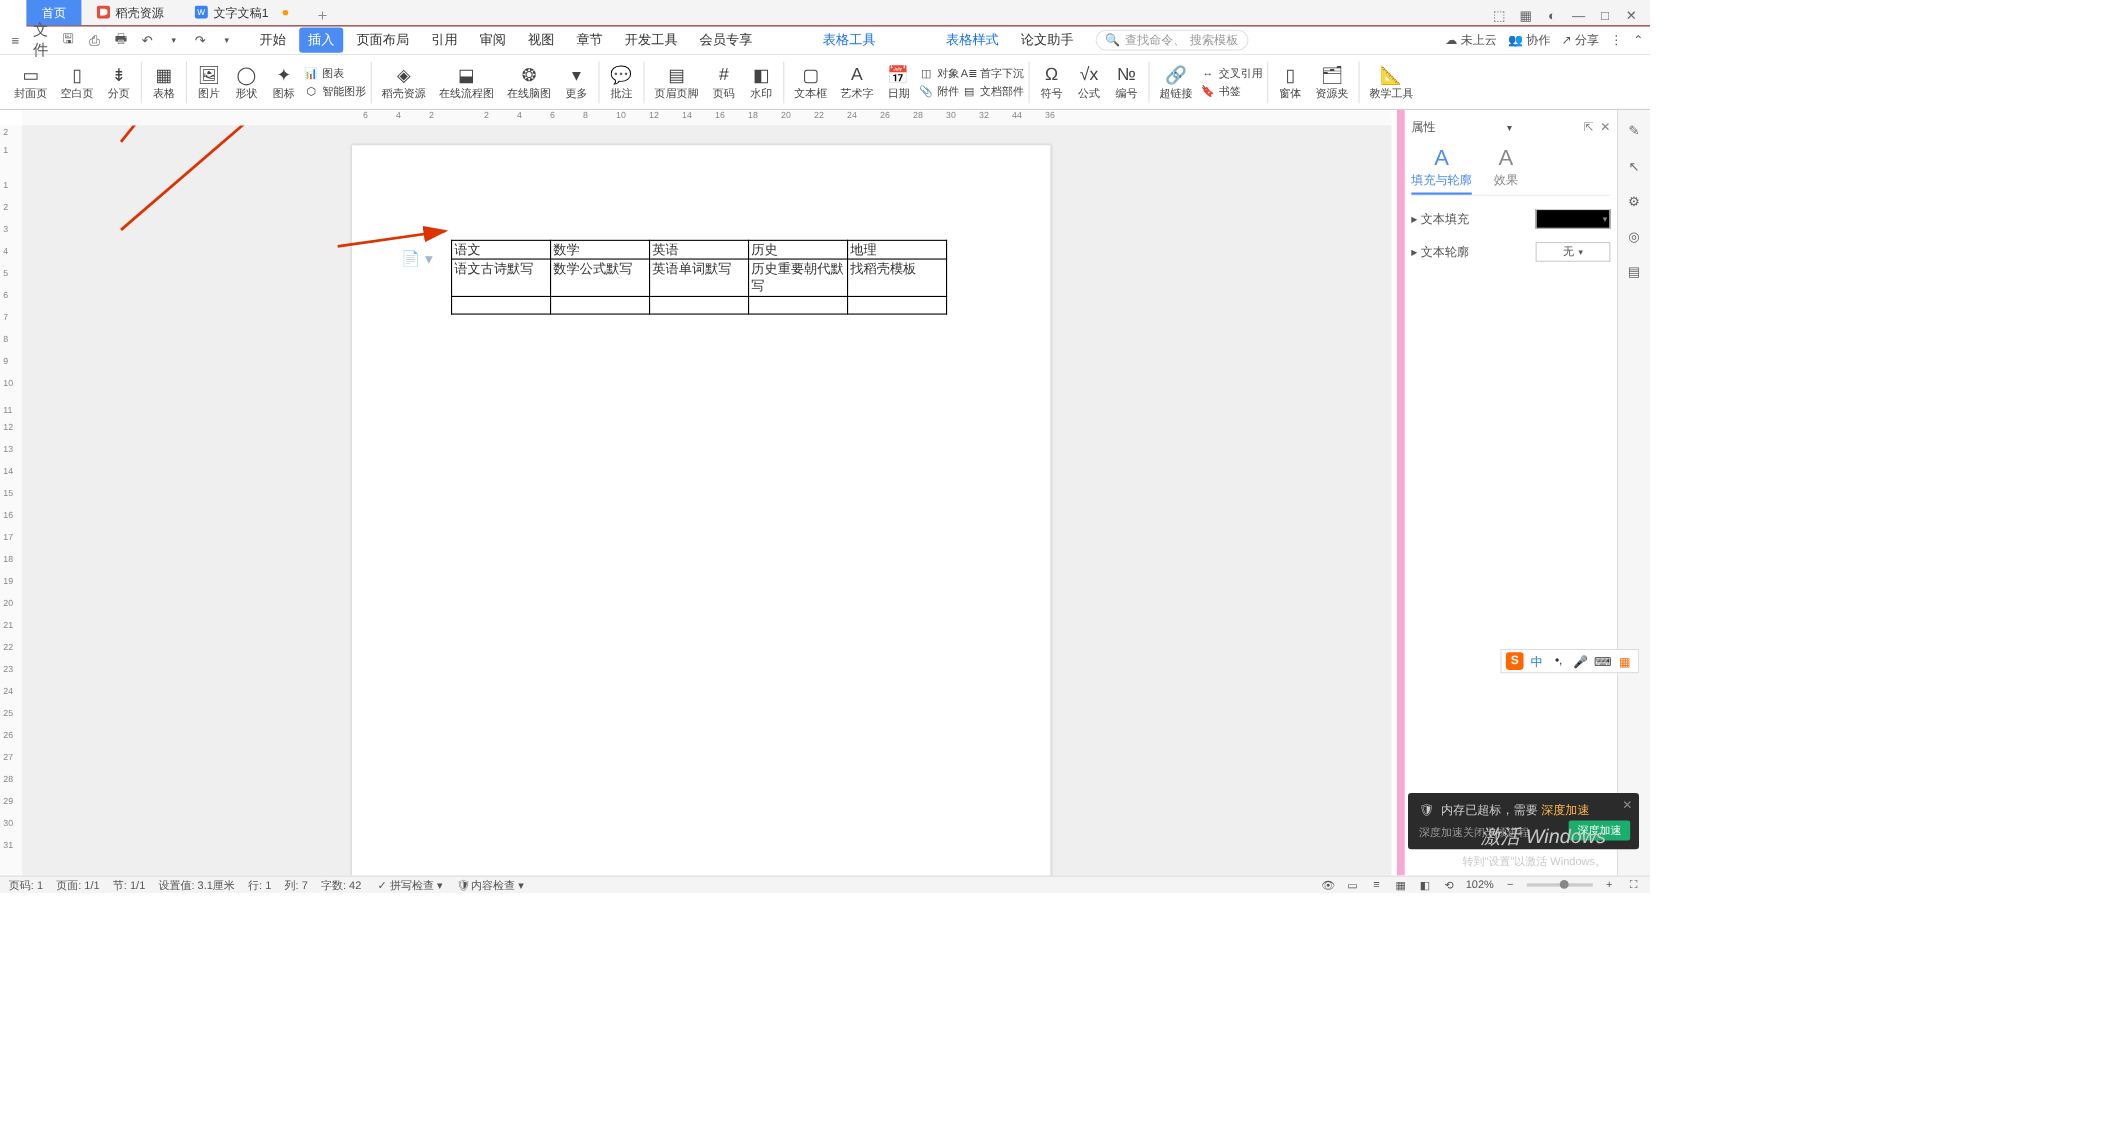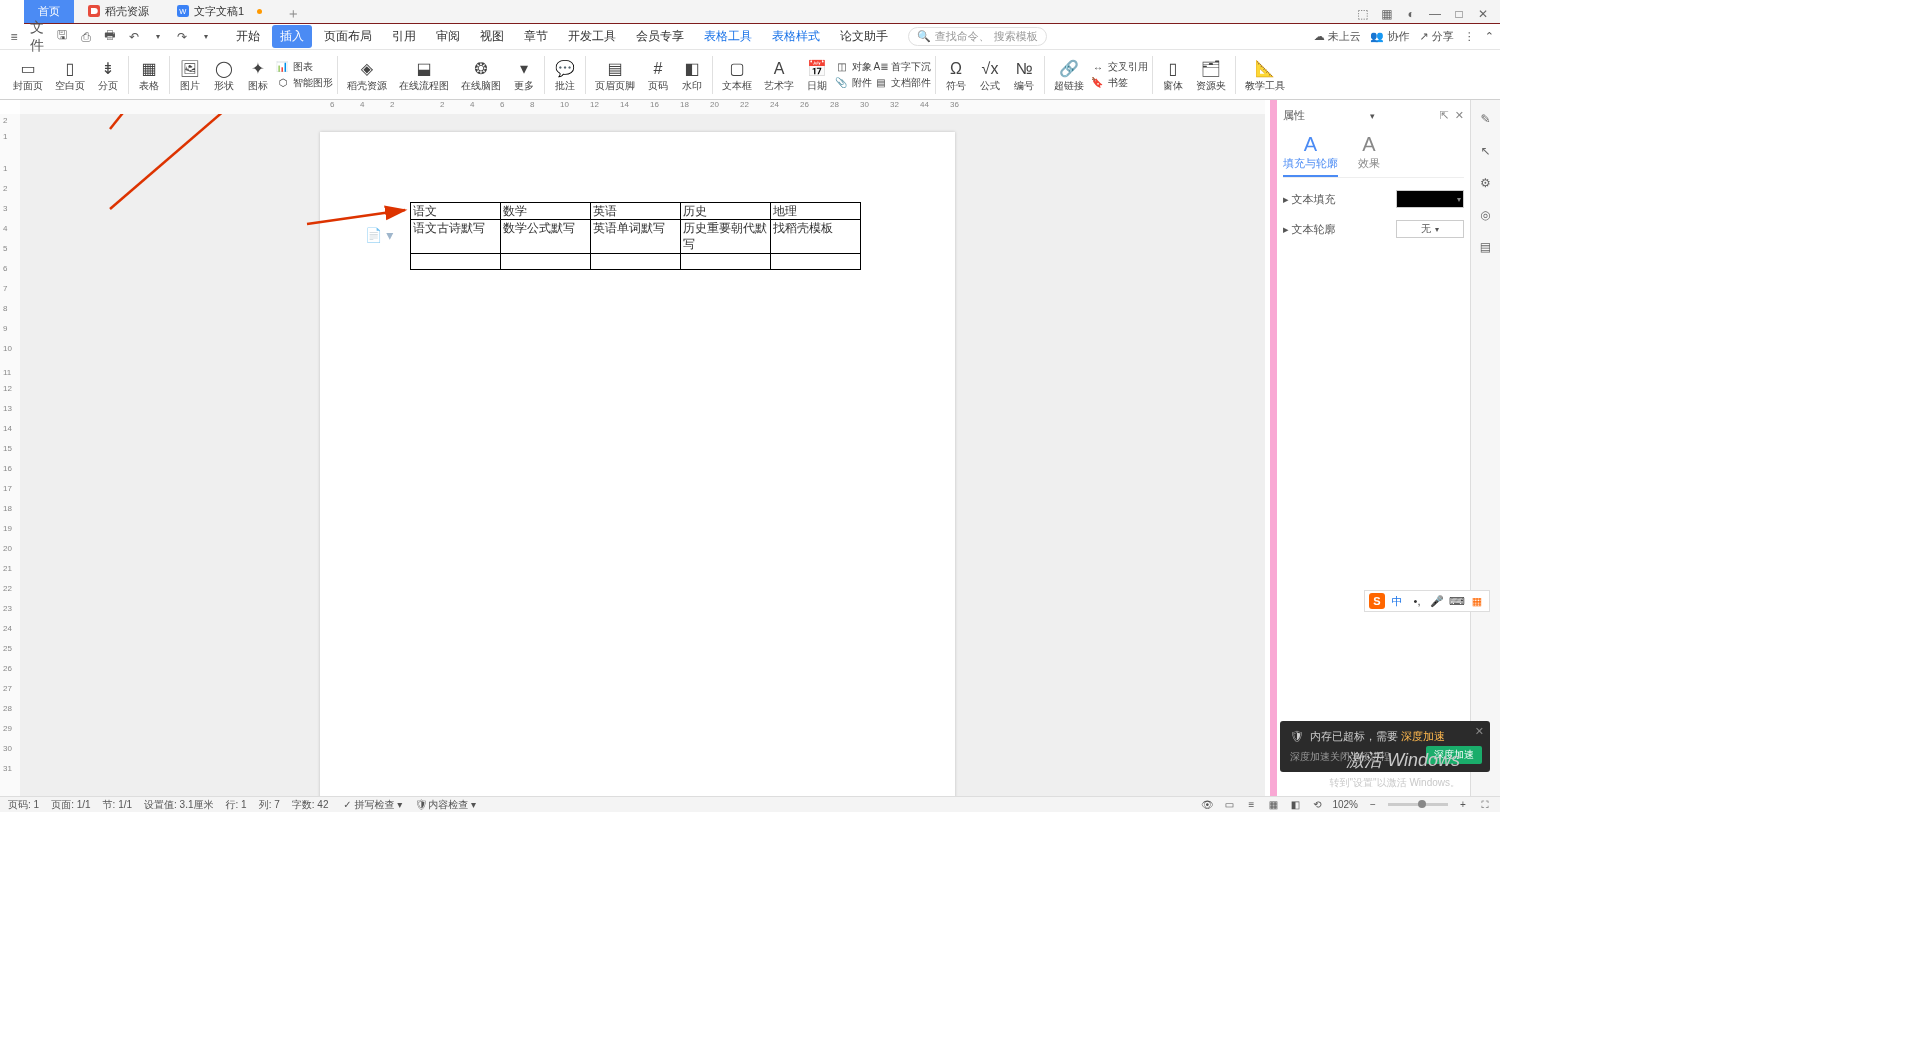--- a/index.html
+++ b/index.html
@@ -15,21 +15,21 @@
 .win-controls { margin-left: auto; display: flex; align-items: center; gap: 6px; padding-right: 8px; }
 .win-btn { width: 18px; height: 18px; display: flex; align-items: center; justify-content: center; color: #666; cursor: pointer; font-size: 12px; }
 
 
 .menu-row { height: 26px; display: flex; align-items: center; border-bottom: 1px solid #e5e5e5; padding: 0 6px; }
 .menu-left-icons { display: flex; align-items: center; gap: 8px; }
 .mi { width: 16px; height: 16px; display: flex; align-items: center; justify-content: center; color: #555; cursor: pointer; }
 .menu-items { display: flex; align-items: center; gap: 4px; margin-left: 14px; }
 .menu-item { padding: 3px 8px; font-size: 12px; color: #333; cursor: pointer; border-radius: 3px; }
 .menu-item.active { background: #4b8bf4; color: #fff; }
-.menu-item.blue { color: #1a73e8; }
+.menu-item.blue { color: #1a73e8; margin-left: 44px; }
 .search-pill { margin-left: 12px; display: flex; align-items: center; gap: 4px; color: #999; font-size: 11px; border: 1px solid #e0e0e0; border-radius: 10px; padding: 1px 8px; }
 .menu-right { margin-left: auto; display: flex; align-items: center; gap: 10px; color: #555; font-size: 11px; }
 .mr-item { display: flex; align-items: center; gap: 3px; cursor: pointer; }
 
 
 .ribbon-row { height: 50px; display: flex; align-items: center; border-bottom: 1px solid #d0d0d0; padding: 0 8px; gap: 2px; }
 .rb-btn { display: flex; flex-direction: column; align-items: center; justify-content: center; padding: 2px 5px; cursor: pointer; min-width: 30px; }
 .rb-btn .lbl { font-size: 10px; color: #444; margin-top: 2px; line-height: 1; white-space: nowrap; text-align: center; }
 .rb-icon { width: 22px; height: 20px; display: flex; align-items: center; justify-content: center; color: #444; font-size: 16px; }
 .rb-sep { width: 1px; height: 38px; background: #e0e0e0; margin: 0 2px; }
@@ -39,21 +39,21 @@
 
 
 .h-ruler { position: absolute; top: 100px; left: 20px; right: 235px; height: 14px; background: #fafafa; display: flex; align-items: center; font-size: 8px; color: #888; }
 .h-ruler .tick { position: absolute; top: 0; }
 .v-ruler { position: absolute; top: 114px; left: 0; bottom: 16px; width: 20px; background: #fafafa; font-size: 8px; color: #888; }
 .v-ruler .vt { position: absolute; left: 3px; }
 
 
 .doc-area { position: absolute; top: 114px; left: 20px; right: 235px; bottom: 16px; background: #efefef; overflow: hidden; }
 .page { position: absolute; top: 18px; left: 300px; width: 635px; height: 900px; background: #fff; box-shadow: 0 0 3px rgba(0,0,0,.2); }
-.page-table { position: absolute; top: 70px; left: 90px; border-collapse: collapse; }
+.page-table { position: absolute; top: 86px; left: 90px; border-collapse: collapse; }
 .page-table td { border: 1px solid #000; width: 90px; height: 16px; font-size: 12px; padding: 0 2px; vertical-align: top; line-height: 16px; }
 .page-table tr:nth-child(2) td { height: 34px; }
 .floating-icon { position: absolute; top: 95px; left: 45px; color: #9fb6cc; display: flex; align-items: center; gap: 2px; font-size: 14px; }
 
 
 .arrow { position: absolute; pointer-events: none; }
 
 
 .props-panel { position: absolute; top: 100px; right: 30px; bottom: 16px; width: 200px; background: #fff; border-left: 7px solid #f9a8d4; padding: 6px; }
 .props-panel .ph { display: flex; align-items: center; justify-content: space-between; font-size: 11px; color: #555; padding: 2px 0; }

